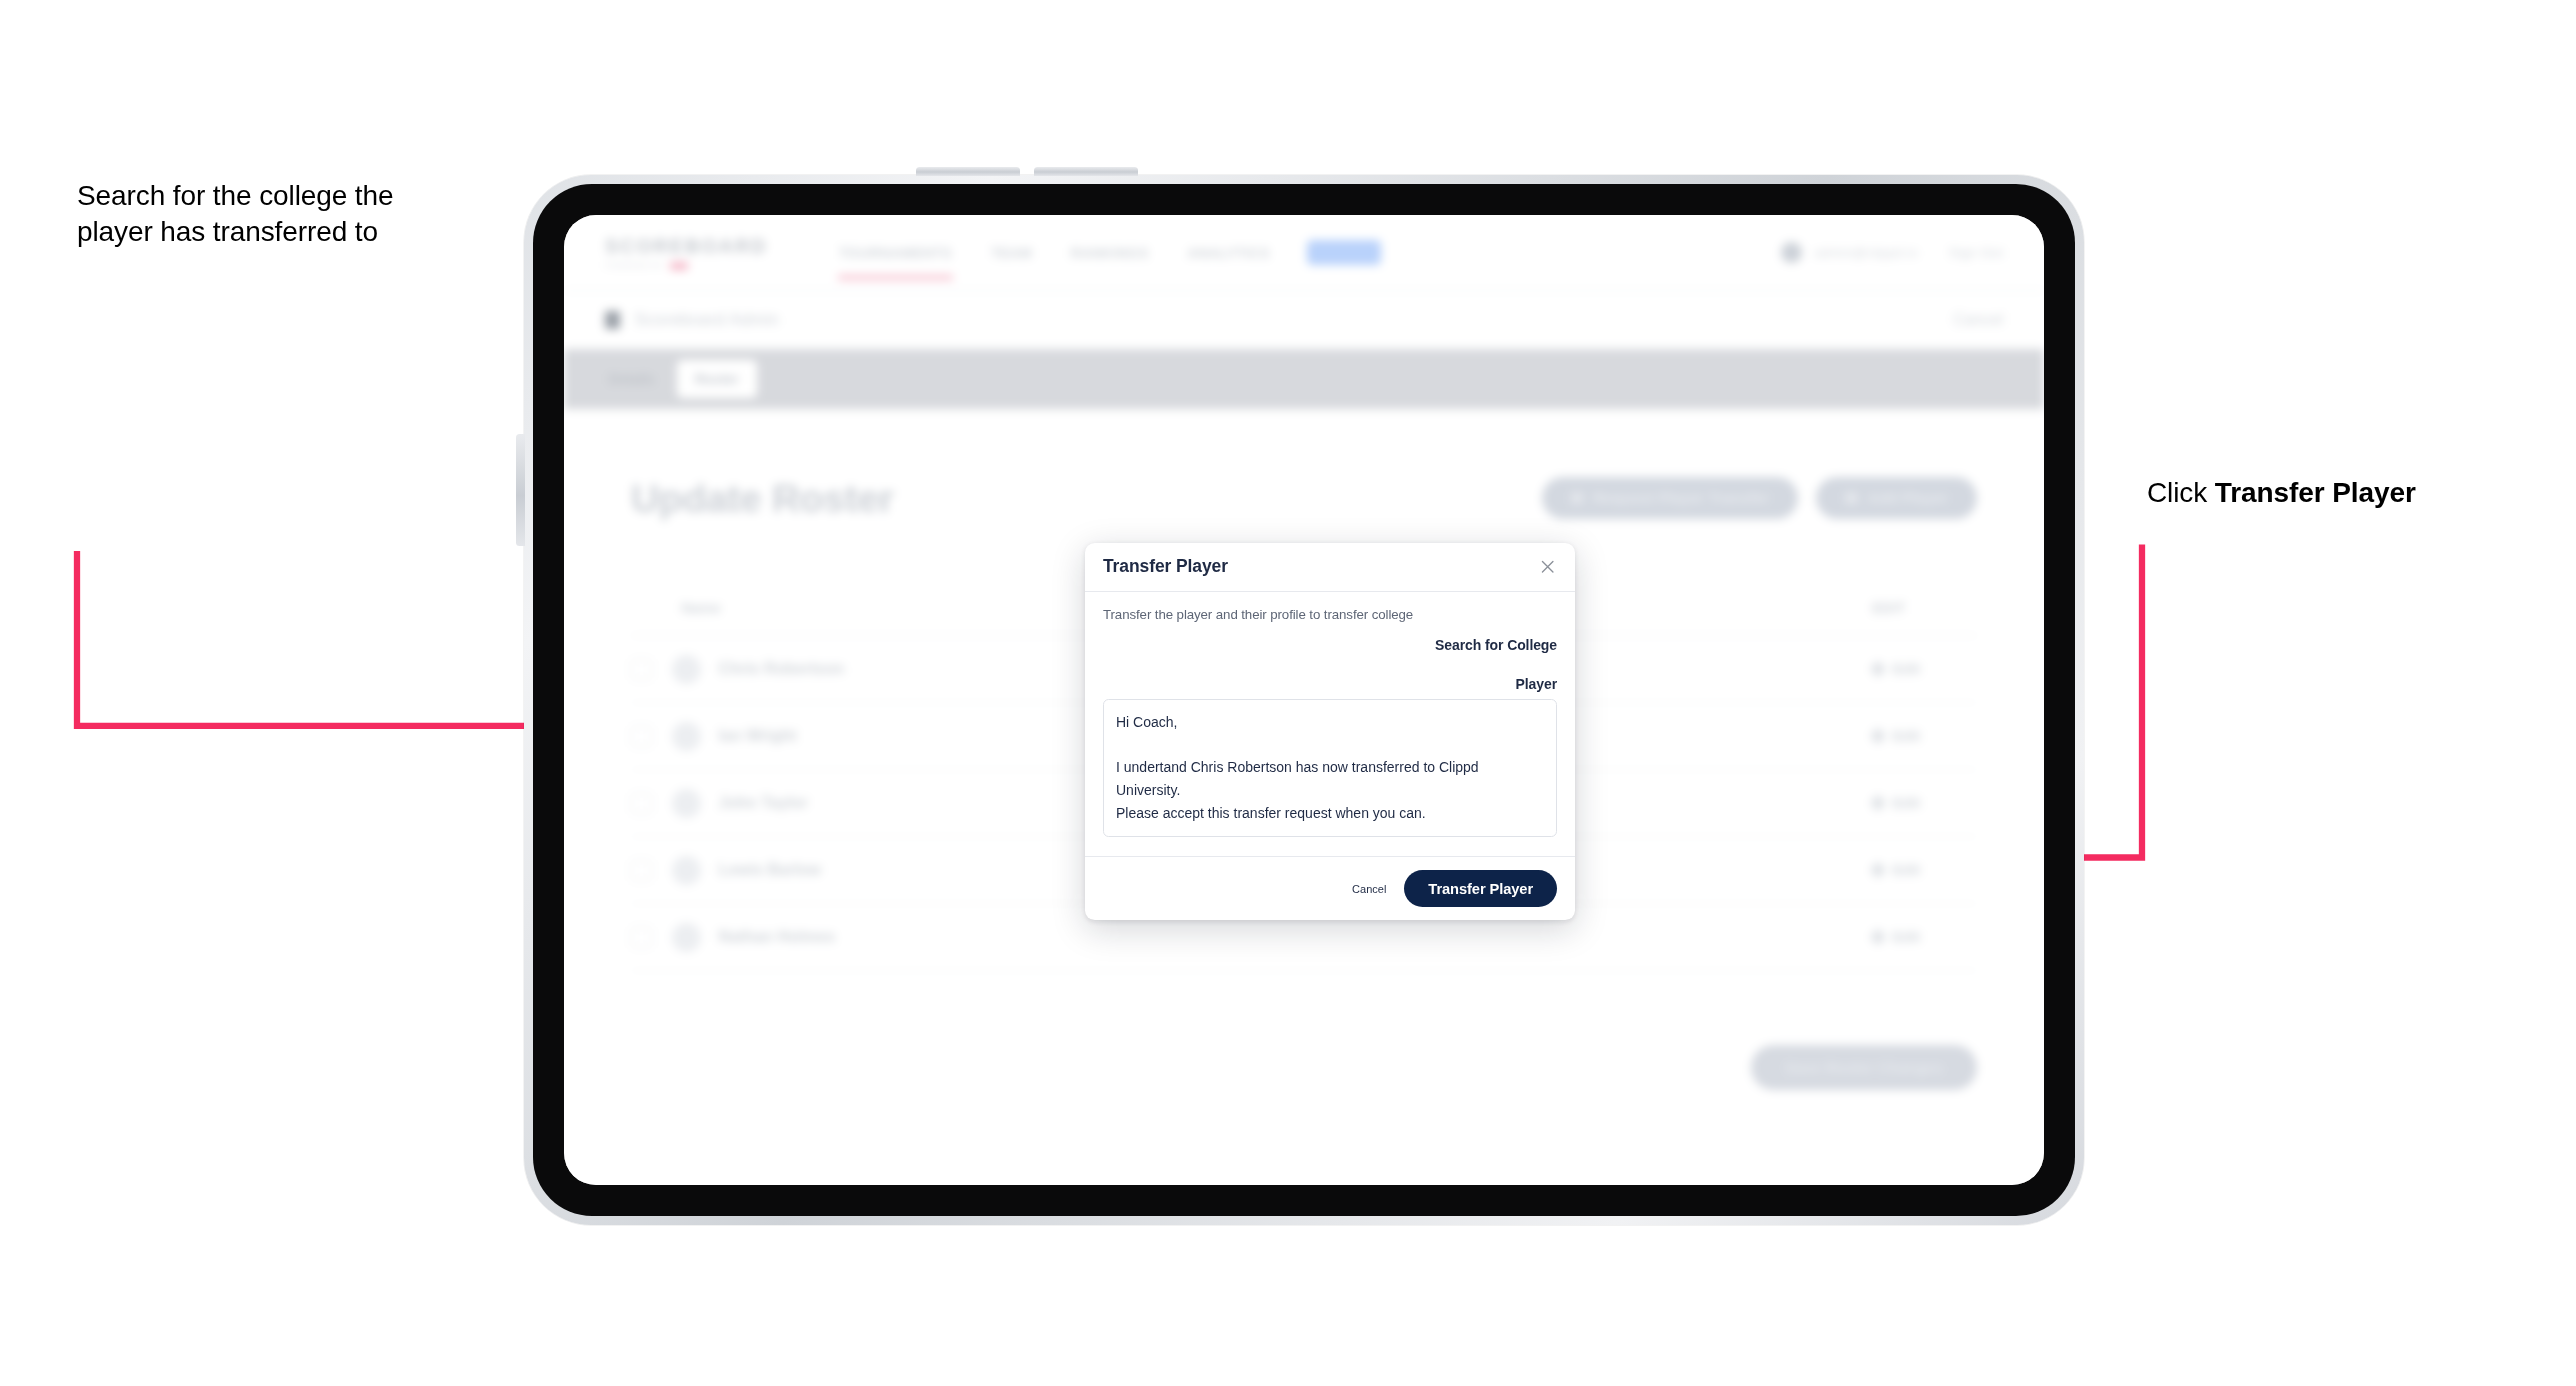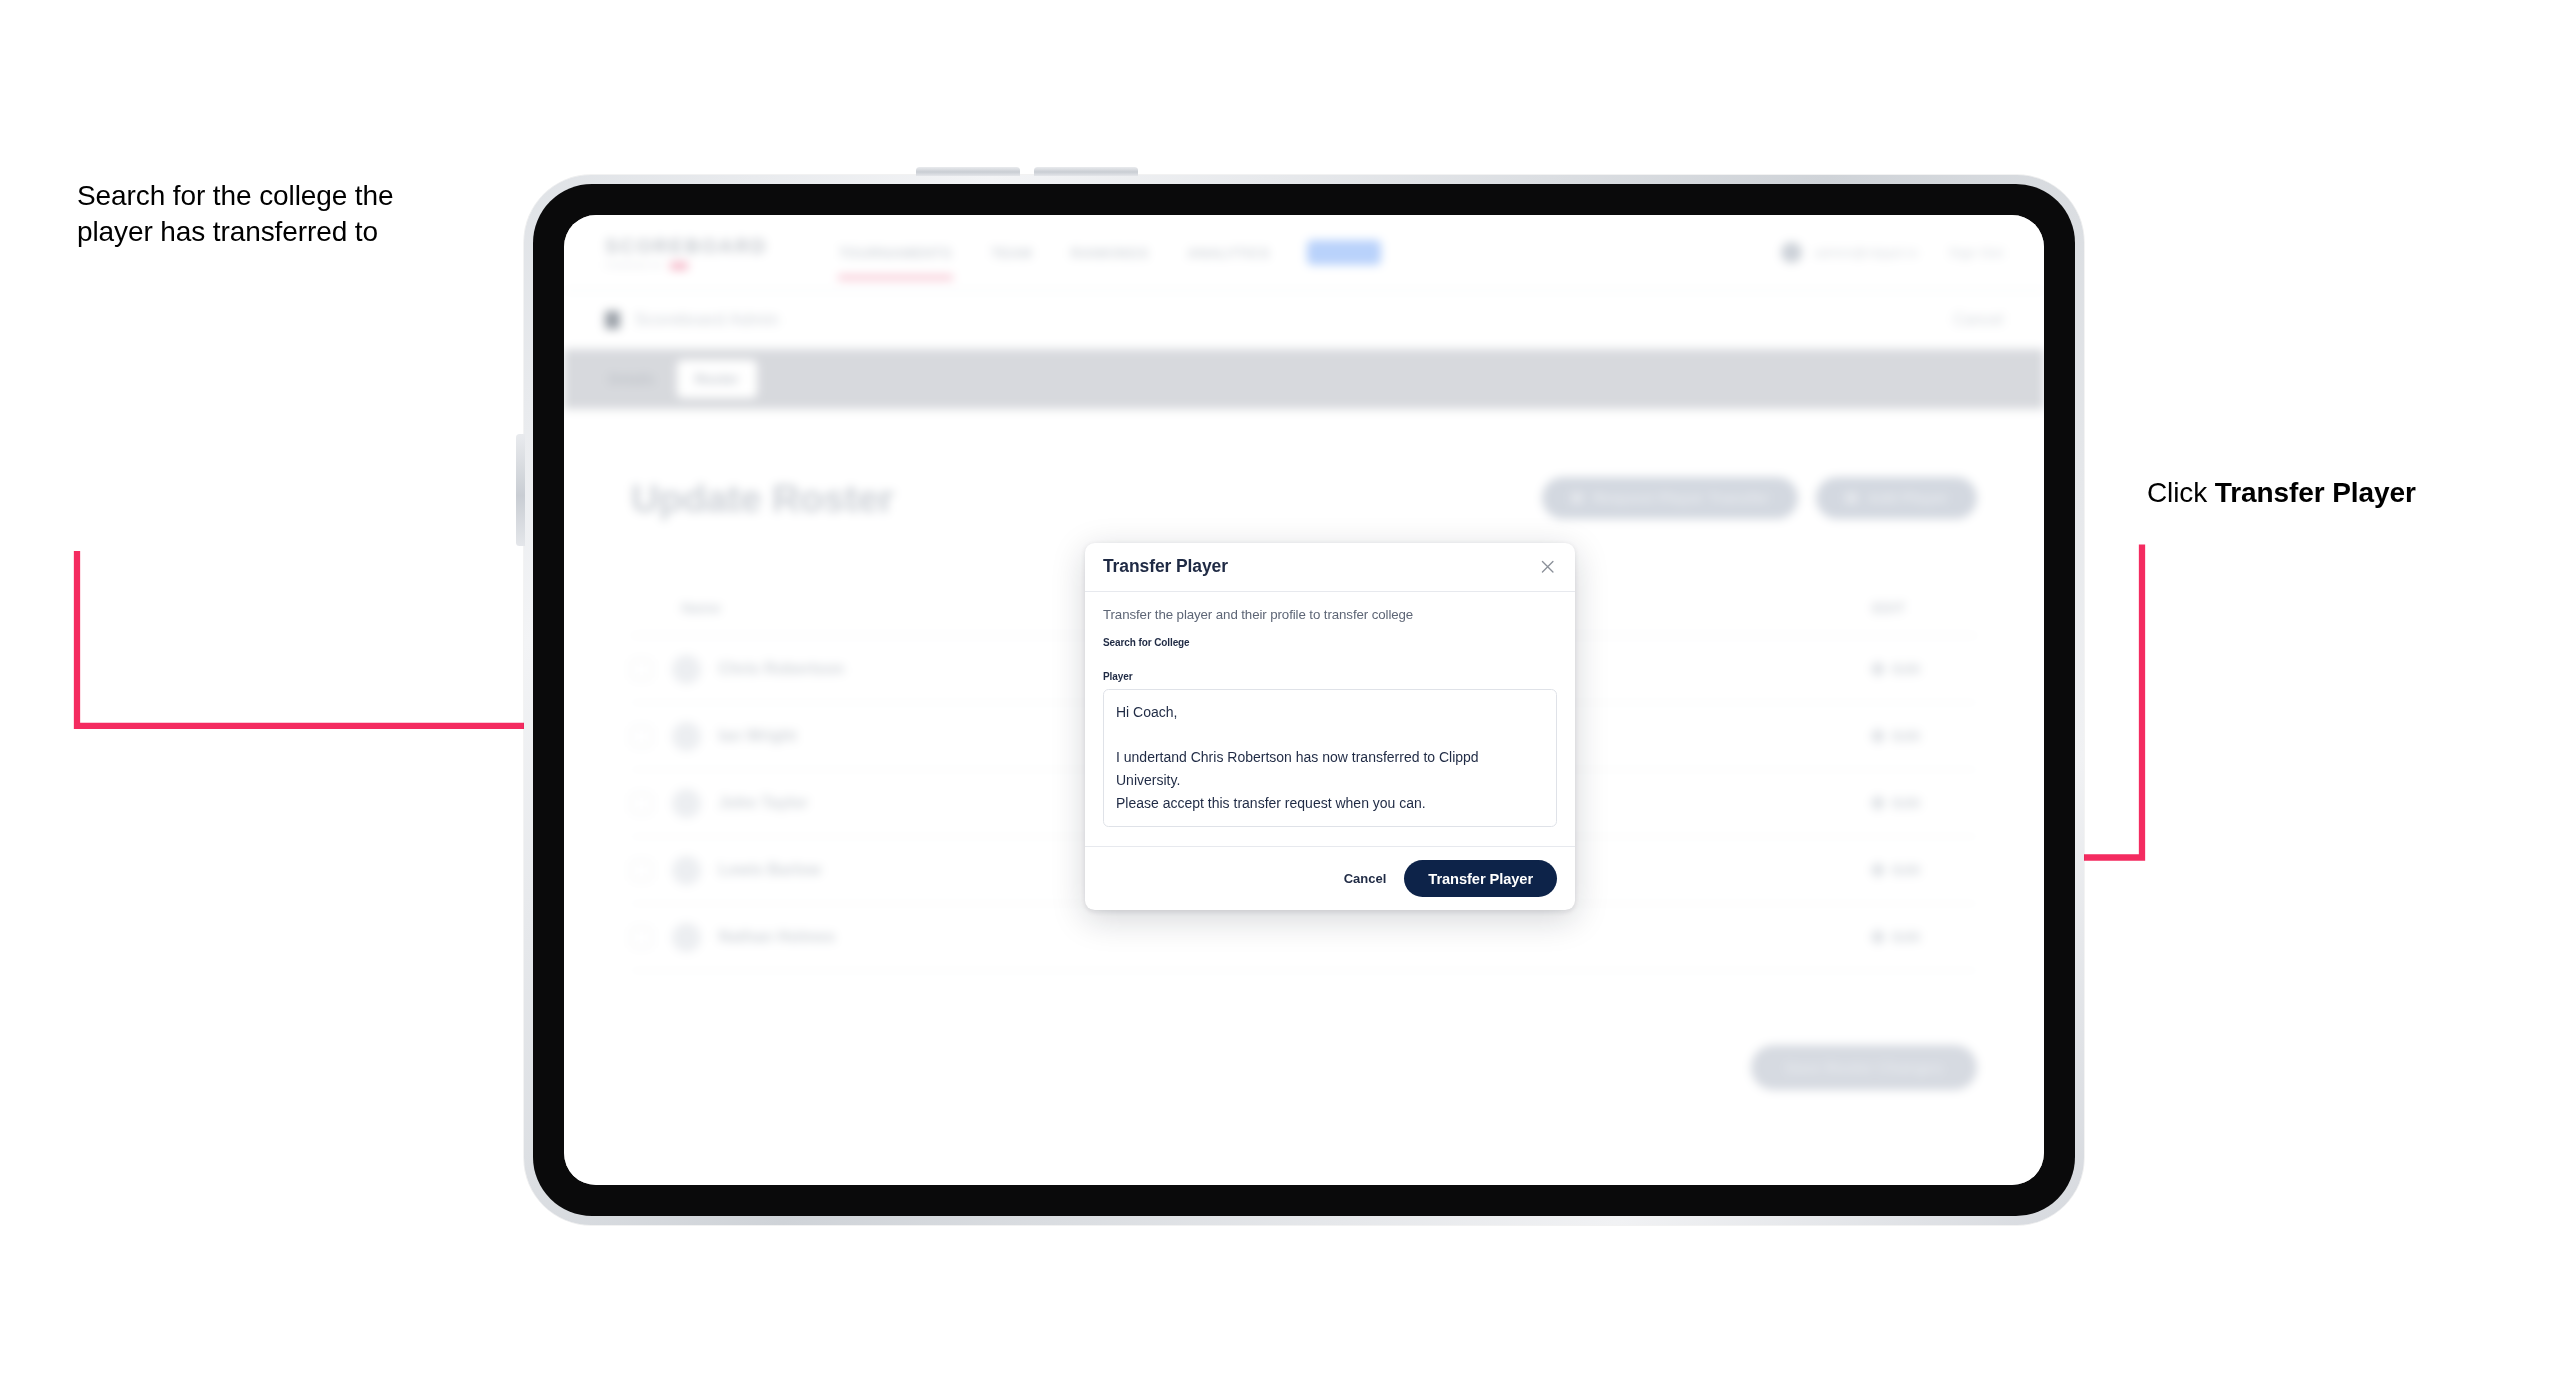--- a/index.html
+++ b/index.html
@@ -228,21 +228,21 @@
     width: 21px; height: 21px; display: flex; align-items: center; justify-content: center;
     color: #8b9099;
   }
   .close-icon svg { display: block; }
 
   .modal-body { padding: 15.4px 18px 17px 18px; }
   .modal-desc {
     font-size: 13.3px; color: #5e6676; margin-bottom: 15.4px; letter-spacing: -0.1px;
   }
   .field-label {
-    font-size: 10px; font-weight: 600; color: #1f2a44; margin-bottom: 7.7px; letter-spacing: -0.1px;
+    font-size: 14px; font-weight: 600; color: #1f2a44; margin-bottom: 7.7px; letter-spacing: -0.1px; text-align: right;
   }
   .text-input {
     width: 100%;
     border: 0.7px solid #dfe2e8;
     border-radius: 5.6px;
     padding: 10.5px 12px;
     font-size: 14.7px;
     color: #1f2a44;
     font-family: "Liberation Sans", sans-serif;
     background: #ffffff;
@@ -265,21 +265,21 @@
     white-space: pre-wrap;
     overflow: hidden;
   }
   .modal-footer {
     border-top: 0.7px solid #e7e9ee;
     padding: 12.6px 18px;
     display: flex; align-items: center; justify-content: flex-end; gap: 18px;
   }
   .btn-cancel {
     background: none; border: none;
-    font-size: 13px; font-weight: 700; color: #1f2a44;
+    font-size: 11px; font-weight: 400; color: #1f2a44;
     font-family: "Liberation Sans", sans-serif;
     cursor: pointer;
   }
   .btn-primary {
     background: #0d2349;
     color: #ffffff;
     border: none;
     border-radius: 699px;
     padding: 10.5px 24px;
     font-size: 14.7px;

